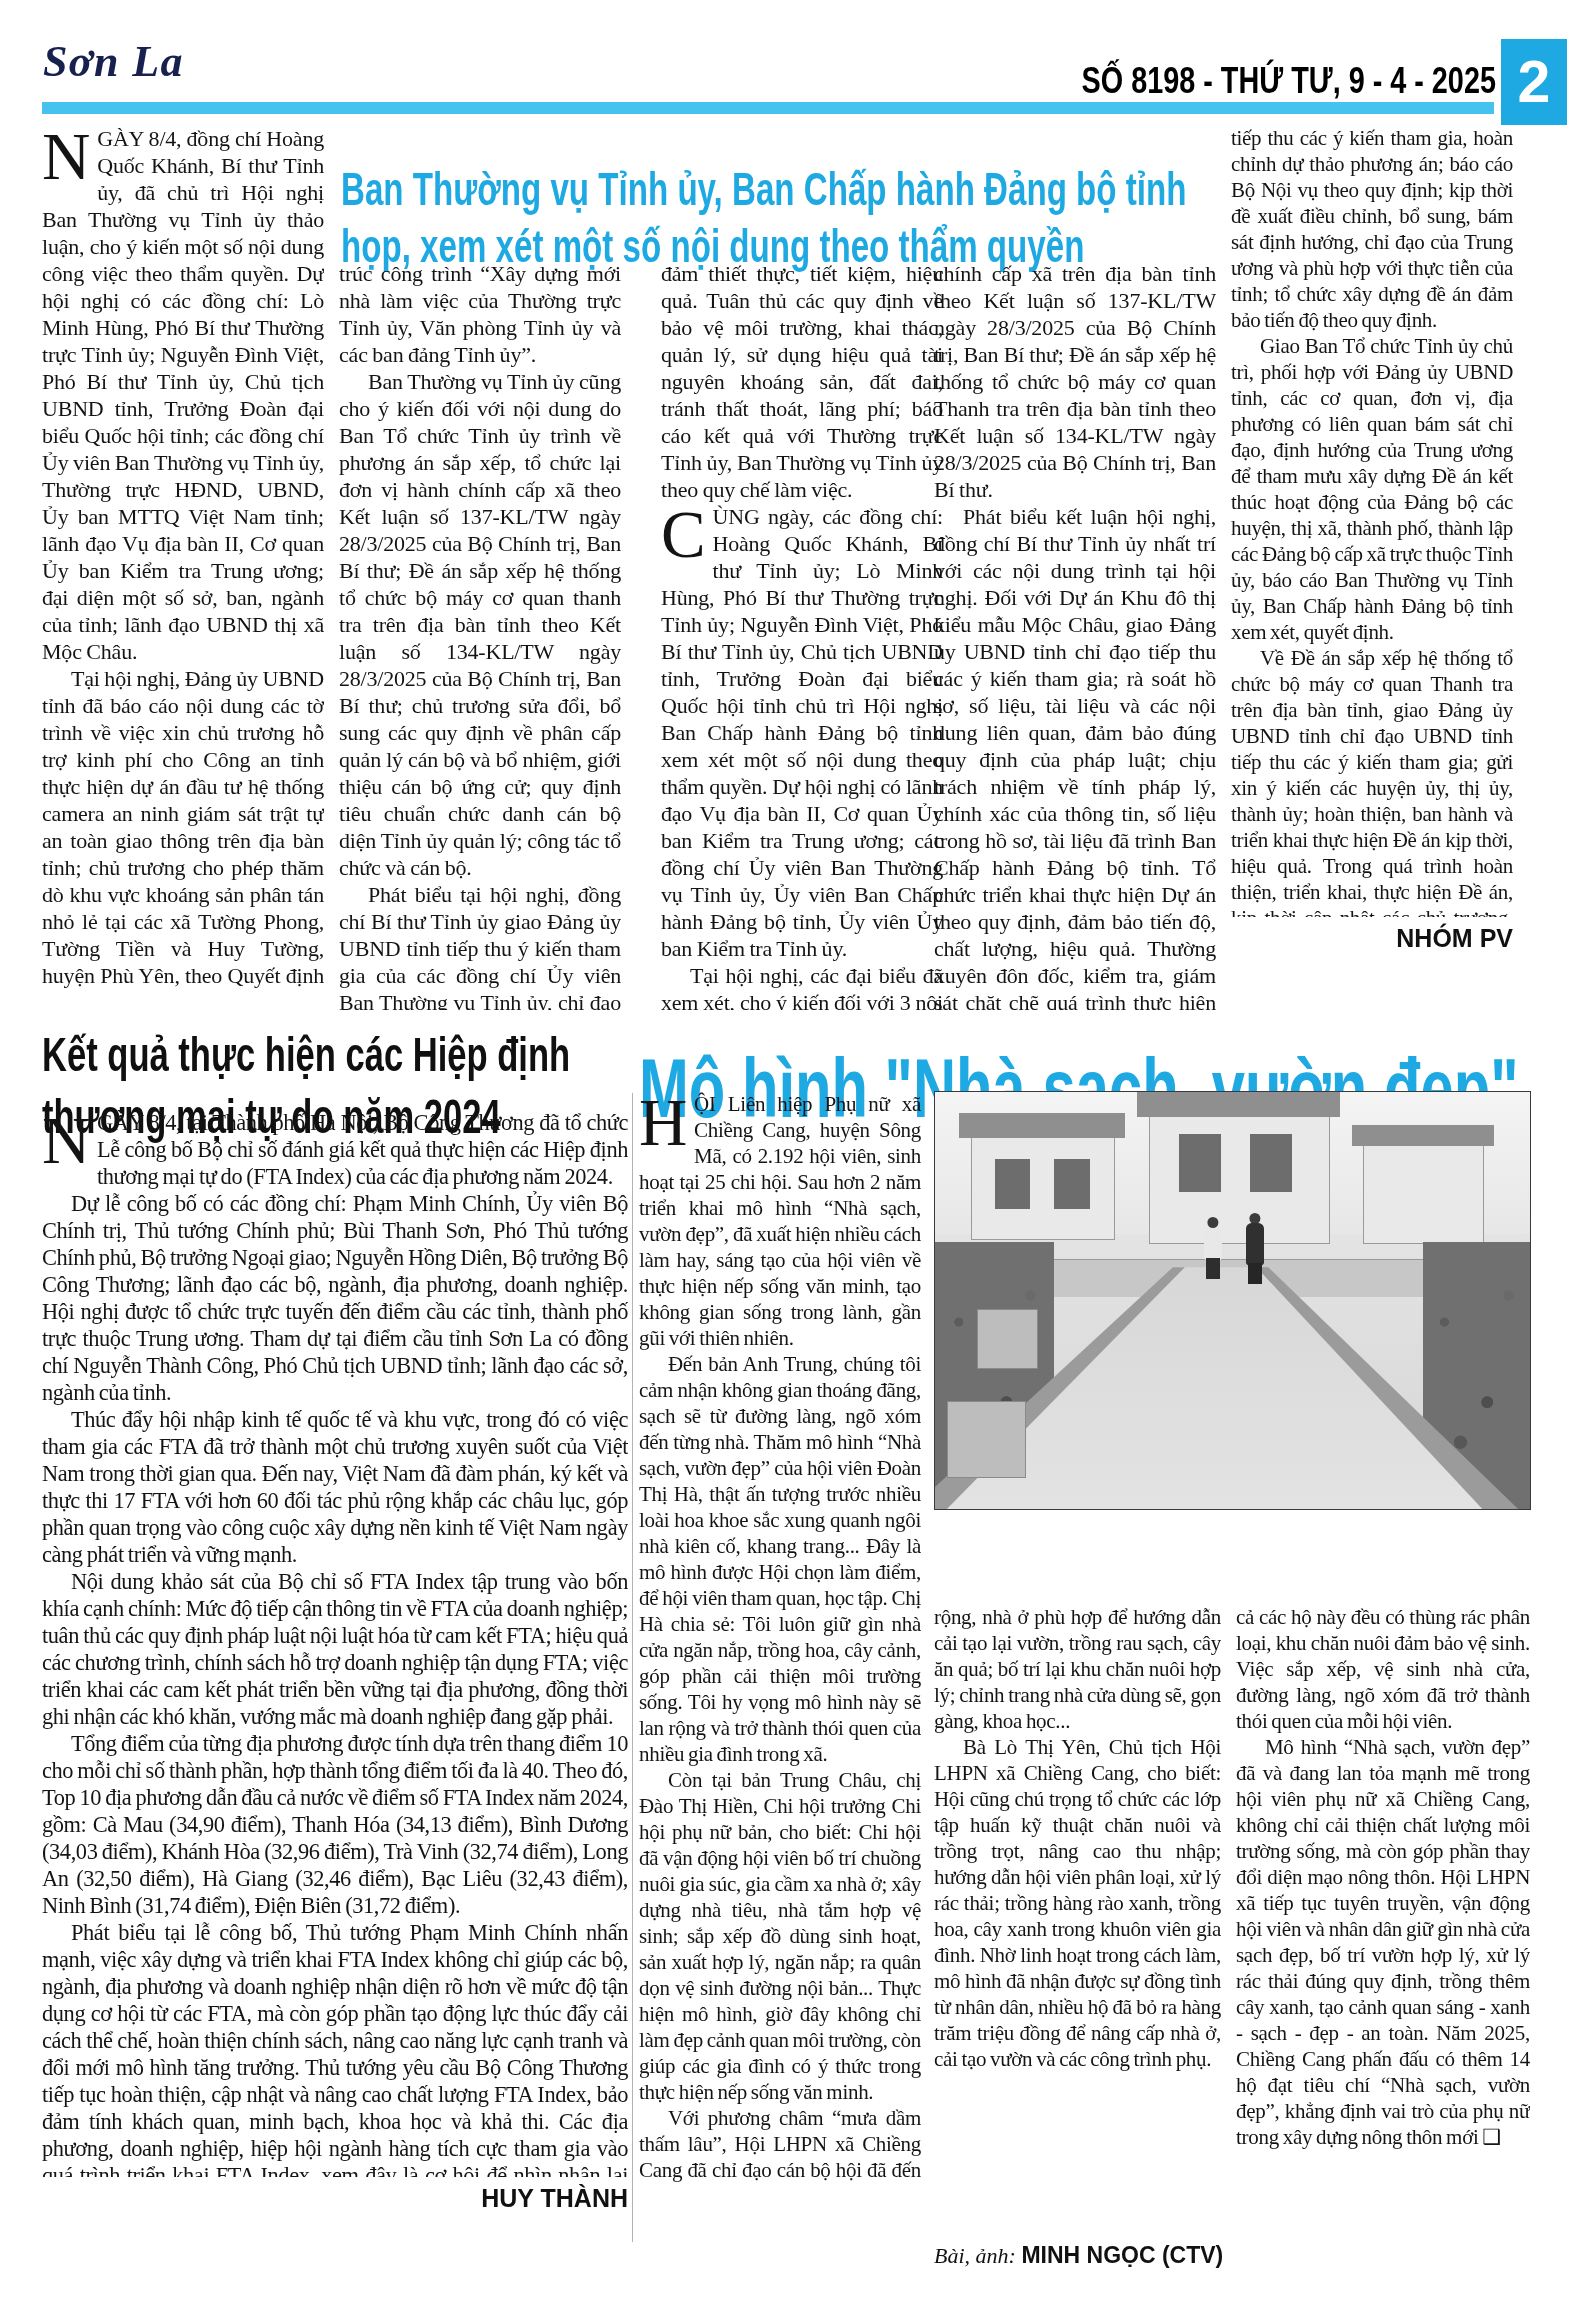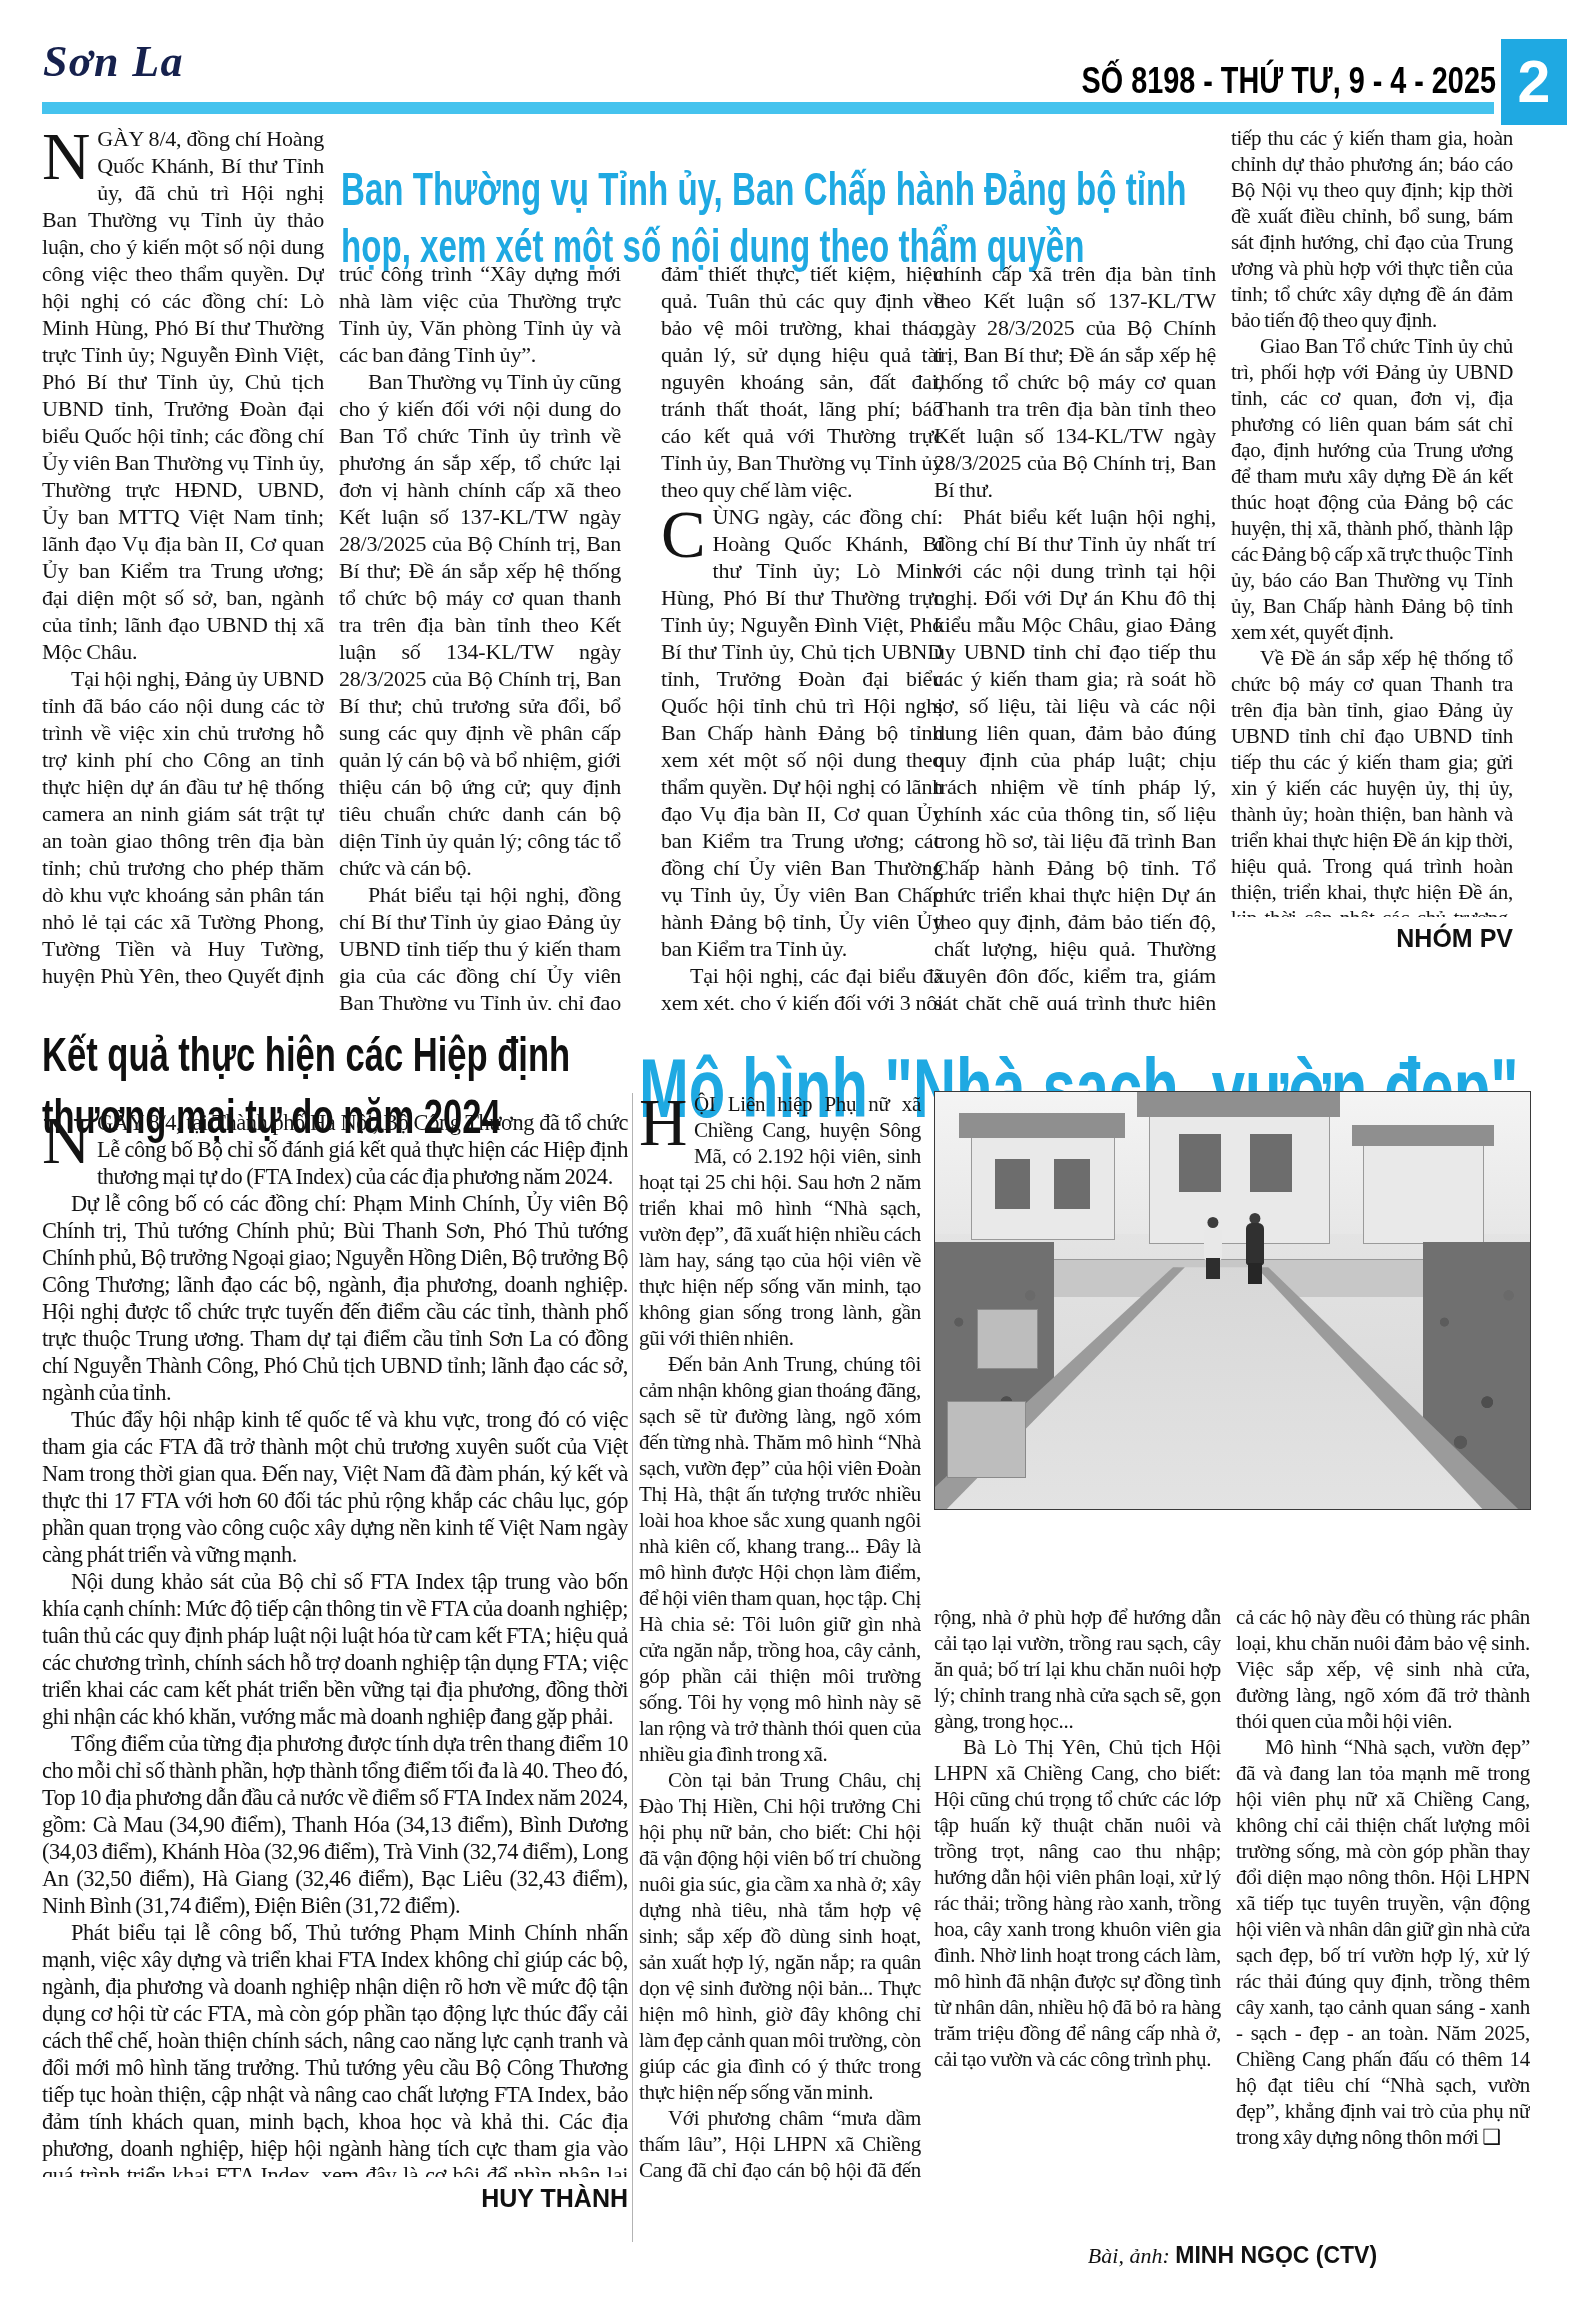--- a/index.html
+++ b/index.html
@@ -40,21 +40,21 @@
             font-size:22.4px;line-height:27px;letter-spacing:-0.4px;word-spacing:-1.1px;text-align:justify;}
   .byline-fta{position:absolute;left:42px;top:2184px;width:586px;}
   .vrule{position:absolute;left:632px;top:1093px;width:1.4px;height:1149px;background:#b3b3b3;}
   
   .m-c1{position:absolute;left:639px;top:1091px;width:282px;height:1093px;overflow:hidden;}
   .m-c2{position:absolute;left:934px;top:1604px;width:287px;height:627px;overflow:hidden;}
   .m-c3{position:absolute;left:1236px;top:1604px;width:294px;height:627px;overflow:hidden;}
   .caption{position:absolute;left:934px;top:1522px;width:597px;
            font-family:"Liberation Sans","DejaVu Sans",sans-serif;font-weight:bold;font-style:italic;
            font-size:23px;line-height:30px;color:#101010;}
-  .byline-model{position:absolute;left:934px;top:2240px;width:597px;text-align:center;}
+  .byline-model{position:absolute;left:934px;top:2240px;width:597px;text-align:left;}
   .byline-model .pre{font-family:"Liberation Serif",serif;font-style:italic;font-weight:normal;font-size:22px;}
   .byline-model .nm{font-family:"Liberation Sans",sans-serif;font-weight:bold;font-size:23px;}
   
   .photo{position:absolute;left:934px;top:1091px;width:597px;height:419px;border:1.4px solid #3a3a3a;
          box-sizing:border-box;overflow:hidden;background:linear-gradient(#efefef 0%,#e2e2e2 40%,#d6d6d6 100%);}
   .ph-sky{position:absolute;left:0;top:0;width:100%;height:34%;background:linear-gradient(#f4f4f4,#e7e7e7);}
   .ph-house{position:absolute;background:#e9e9e9;border:1.4px solid #9a9a9a;}
   .ph-roof{position:absolute;background:#8f8f8f;}
   .ph-win{position:absolute;background:#6d6d6d;}
   .ph-wall{position:absolute;left:0;top:40%;width:100%;height:9%;background:#c7c7c7;border-top:1.4px solid #989898;}
@@ -168,21 +168,21 @@
   </div>
 
 
   <div class="m-c1 bodytext tight">
       <p class="para dropcap">HỘI Liên hiệp Phụ nữ xã Chiềng Cang, huyện Sông Mã, có 2.192 hội viên, sinh hoạt tại 25 chi hội. Sau hơn 2 năm triển khai mô hình “Nhà sạch, vườn đẹp”, đã xuất hiện nhiều cách làm hay, sáng tạo của hội viên về thực hiện nếp sống văn minh, tạo không gian sống trong lành, gần gũi với thiên nhiên.</p>
       <p class="para">Đến bản Anh Trung, chúng tôi cảm nhận không gian thoáng đãng, sạch sẽ từ đường làng, ngõ xóm đến từng nhà. Thăm mô hình “Nhà sạch, vườn đẹp” của hội viên Đoàn Thị Hà, thật ấn tượng trước nhiều loài hoa khoe sắc xung quanh ngôi nhà kiên cố, khang trang... Đây là mô hình được Hội chọn làm điểm, để hội viên tham quan, học tập. Chị Hà chia sẻ: Tôi luôn giữ gìn nhà cửa ngăn nắp, trồng hoa, cây cảnh, góp phần cải thiện môi trường sống. Tôi hy vọng mô hình này sẽ lan rộng và trở thành thói quen của nhiều gia đình trong xã.</p>
       <p class="para">Còn tại bản Trung Châu, chị Đào Thị Hiền, Chi hội trưởng Chi hội phụ nữ bản, cho biết: Chi hội đã vận động hội viên bố trí chuồng nuôi gia súc, gia cầm xa nhà ở; xây dựng nhà tiêu, nhà tắm hợp vệ sinh; sắp xếp đồ dùng sinh hoạt, sản xuất hợp lý, ngăn nắp; ra quân dọn vệ sinh đường nội bản... Thực hiện mô hình, giờ đây không chỉ làm đẹp cảnh quan môi trường, còn giúp các gia đình có ý thức trong thực hiện nếp sống văn minh.</p>
       <p class="para">Với phương châm “mưa dầm thấm lâu”, Hội LHPN xã Chiềng Cang đã chỉ đạo cán bộ hội đã đến từng nhà tuyên truyền, vận động, lựa chọn những hộ có khu vườn</p>
     </div>
   <div class="m-c2 bodytext tight">
-      <p class="para cont">rộng, nhà ở phù hợp để hướng dẫn cải tạo lại vườn, trồng rau sạch, cây ăn quả; bố trí lại khu chăn nuôi hợp lý; chỉnh trang nhà cửa sạch sẽ, gọn gàng, trong học...</p>
+      <p class="para cont">rộng, nhà ở phù hợp để hướng dẫn cải tạo lại vườn, trồng rau sạch, cây ăn quả; bố trí lại khu chăn nuôi hợp lý; chỉnh trang nhà cửa dùng sẽ, gọn gàng, khoa học...</p>
       <p class="para">Bà Lò Thị Yên, Chủ tịch Hội LHPN xã Chiềng Cang, cho biết: Hội cũng chú trọng tổ chức các lớp tập huấn kỹ thuật chăn nuôi và trồng trọt, nâng cao thu nhập; hướng dẫn hội viên phân loại, xử lý rác thải; trồng hàng rào xanh, trồng hoa, cây xanh trong khuôn viên gia đình. Nhờ linh hoạt trong cách làm, mô hình đã nhận được sự đồng tình từ nhân dân, nhiều hộ đã bỏ ra hàng trăm triệu đồng để nâng cấp nhà ở, cải tạo vườn và các công trình phụ.</p>
     </div>
   <div class="m-c3 bodytext tight">
       <p class="para cont">cả các hộ này đều có thùng rác phân loại, khu chăn nuôi đảm bảo vệ sinh. Việc sắp xếp, vệ sinh nhà cửa, đường làng, ngõ xóm đã trở thành thói quen của mỗi hội viên.</p>
       <p class="para">Mô hình “Nhà sạch, vườn đẹp” đã và đang lan tỏa mạnh mẽ trong hội viên phụ nữ xã Chiềng Cang, không chỉ cải thiện chất lượng môi trường sống, mà còn góp phần thay đổi diện mạo nông thôn. Hội LHPN xã tiếp tục tuyên truyền, vận động hội viên và nhân dân giữ gìn nhà cửa sạch đẹp, bố trí vườn hợp lý, xử lý rác thải đúng quy định, trồng thêm cây xanh, tạo cảnh quan sáng - xanh - sạch - đẹp - an toàn. Năm 2025, Chiềng Cang phấn đấu có thêm 14 hộ đạt tiêu chí “Nhà sạch, vườn đẹp”, khẳng định vai trò của phụ nữ trong xây dựng nông thôn mới ❑</p>
     </div>
 
   <div class="byline byline-model">
     <span class="pre">Bài, ảnh: </span><span class="nm">MINH NGỌC (CTV)</span>
   </div>

